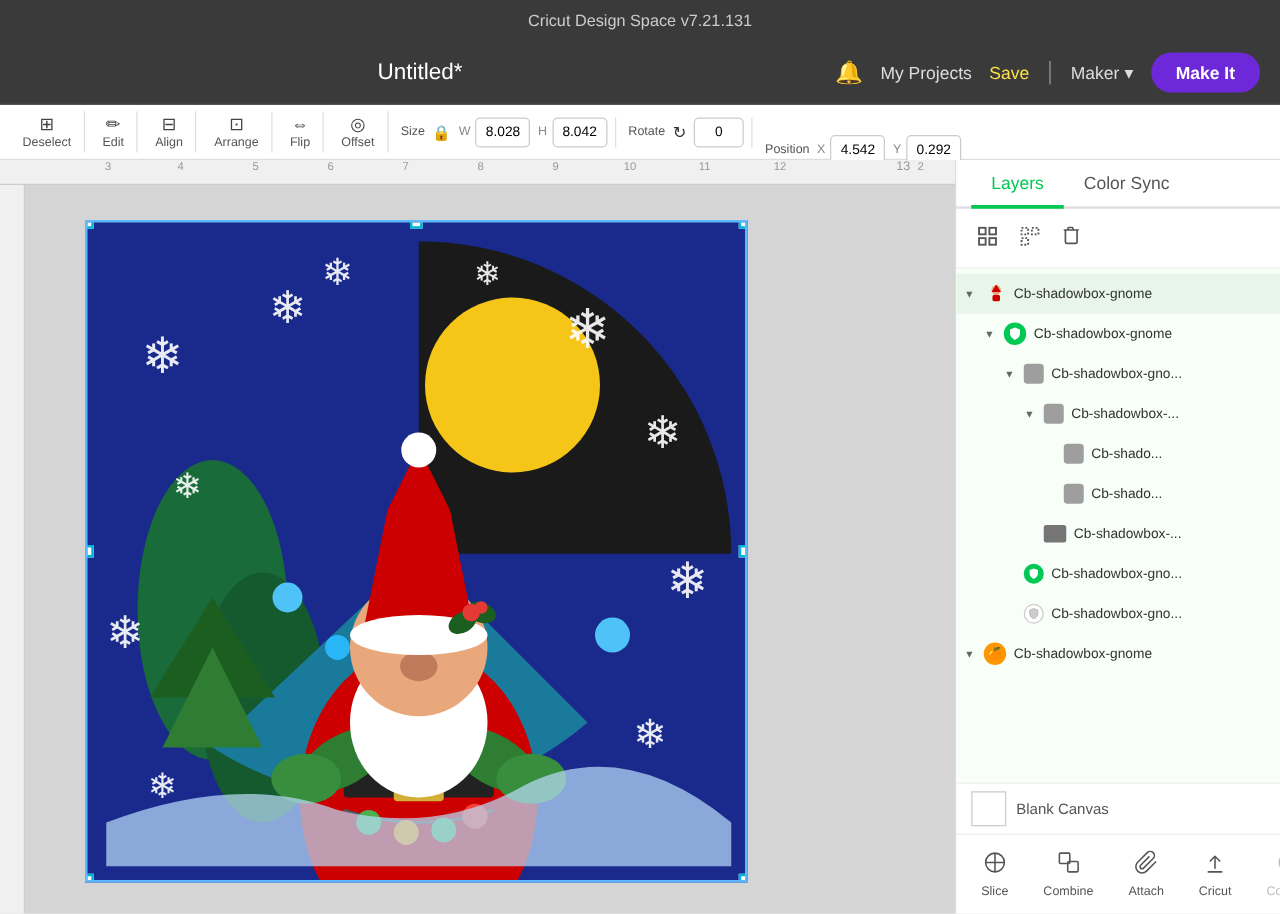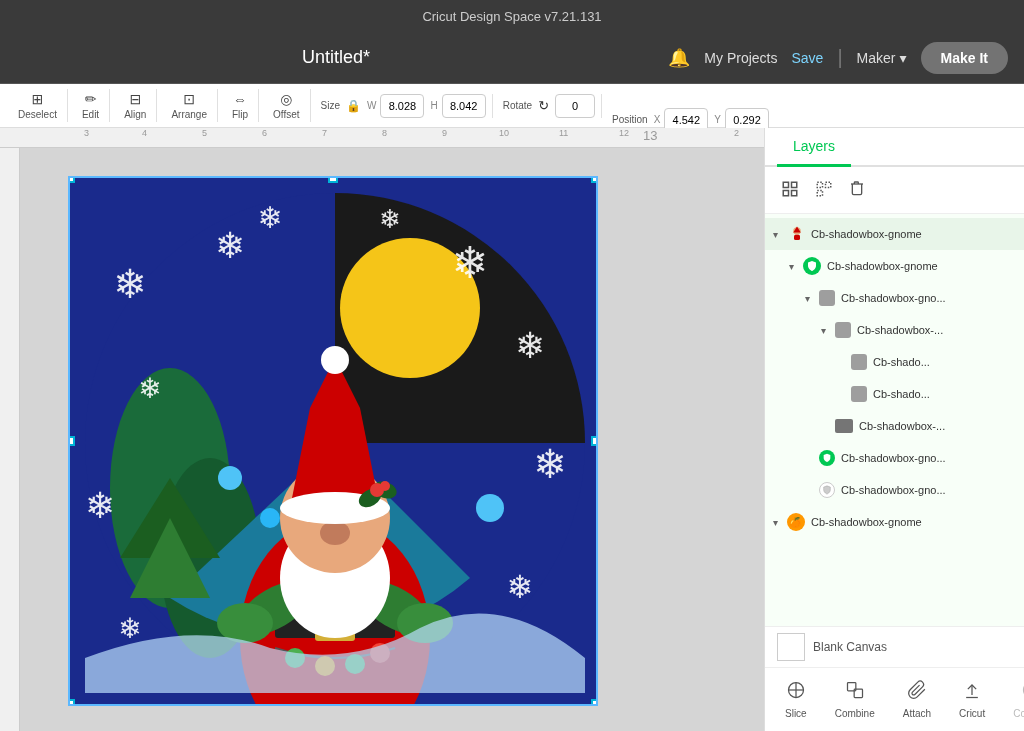--- a/index.html
+++ b/index.html
@@ -42,21 +42,21 @@
       background: none;
       border: none;
       color: #ddd;
       font-size: 14px;
       cursor: pointer;
       display: flex;
       align-items: center;
       gap: 4px;
     }
     #make-it-btn {
-      background: #737373;
+      background: #6d28d9;
       color: #fff;
       border: none;
       border-radius: 20px;
       padding: 8px 20px;
       font-size: 14px;
       font-weight: 600;
       cursor: pointer;
     }
 
     
@@ -333,21 +333,21 @@
   <span>Cricut Design Space  v7.21.131</span>
 </div>
 
 <div id="header">
   <div style="flex:1; display:flex; justify-content:flex-start;">
     <span id="header-title" style="color:#fff;font-size:18px;font-weight:400;">Untitled*</span>
   </div>
   <div id="header-right" style="display:flex;align-items:center;gap:14px;">
     <span style="color:#ccc;font-size:18px;cursor:pointer;">🔔</span>
     <button class="header-btn" style="color:#ddd;font-size:14px;background:none;border:none;cursor:pointer;">My Projects</button>
-    <button class="header-btn" style="color:#7dd3fc;font-size:14px;background:none;border:none;cursor:pointer;">Save</button>
+    <button class="header-btn" style="color:#fde047;font-size:14px;background:none;border:none;cursor:pointer;">Save</button>
     <span style="color:#777;font-size:20px;">|</span>
     <button class="header-btn" style="color:#ddd;font-size:14px;background:none;border:none;cursor:pointer;display:flex;align-items:center;gap:4px;">
       <span>Maker</span>
       <span>▾</span>
     </button>
     <button id="make-it-btn">Make It</button>
   </div>
 </div>
 
 <div id="toolbar">
@@ -426,21 +426,21 @@
         <span style="position:absolute;left:60px;font-size:9px;color:#999;">3</span>
         <span style="position:absolute;left:118px;font-size:9px;color:#999;">4</span>
         <span style="position:absolute;left:178px;font-size:9px;color:#999;">5</span>
         <span style="position:absolute;left:238px;font-size:9px;color:#999;">6</span>
         <span style="position:absolute;left:298px;font-size:9px;color:#999;">7</span>
         <span style="position:absolute;left:358px;font-size:9px;color:#999;">8</span>
         <span style="position:absolute;left:418px;font-size:9px;color:#999;">9</span>
         <span style="position:absolute;left:475px;font-size:9px;color:#999;">10</span>
         <span style="position:absolute;left:535px;font-size:9px;color:#999;">11</span>
         <span style="position:absolute;left:595px;font-size:9px;color:#999;">12</span>
-        <span style="position:absolute;left:619px;font-size:13px;color:#999;">13</span>
+        <span style="position:absolute;left:693px;font-size:10px;color:#999;">13</span>
         <span style="position:absolute;left:710px;font-size:9px;color:#999;">2</span>
       </div>
     </div>
 
     <div id="ruler-left" style="position:absolute;top:20px;left:0;width:20px;bottom:0;background:#f0f0f0;border-right:1px solid #ccc;z-index:10;overflow:hidden;">
     </div>
 
     <div id="canvas-content" style="position:absolute;top:20px;left:20px;right:0;bottom:0;background:#d5d5d5;overflow:hidden;">
 
       <div id="design-canvas" style="position:absolute;top:28px;left:48px;width:530px;height:530px;background:#1a2a8c;border:2px solid #5bb8ff;cursor:move;">
@@ -535,20 +535,21 @@
         </svg>
 
       </div>
     </div>
   </div>
 
   <div id="right-panel">
 
     <div id="panel-tabs">
       <div class="panel-tab active">Layers</div>
+      <div class="panel-tab">Color Sync</div>
     </div>
 
     <div id="panel-toolbar">
       <button class="panel-icon-btn" title="Group" style="font-size:14px;">
         <svg width="18" height="18" viewBox="0 0 24 24" fill="none" stroke="#555" stroke-width="2">
           <rect x="3" y="3" width="7" height="7"></rect>
             <rect x="14" y="3" width="7" height="7"></rect>
           <rect x="3" y="14" width="7" height="7"></rect>
             <rect x="14" y="14" width="7" height="7"></rect>
         </svg>

